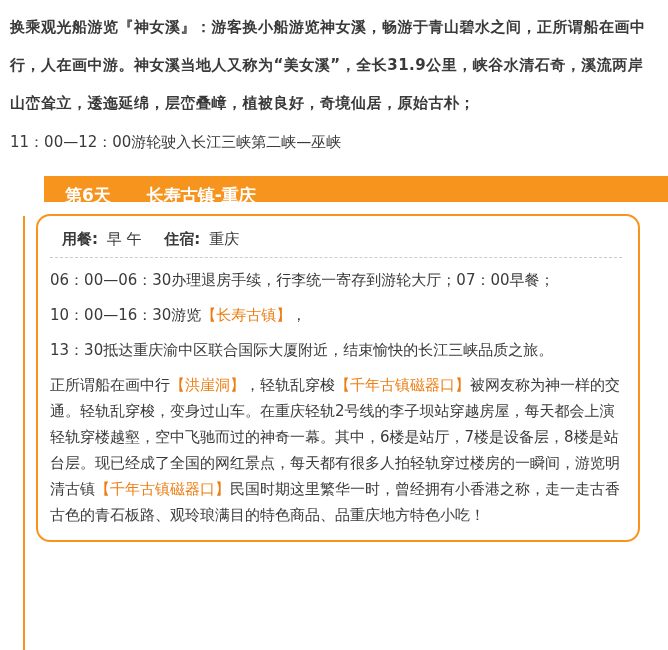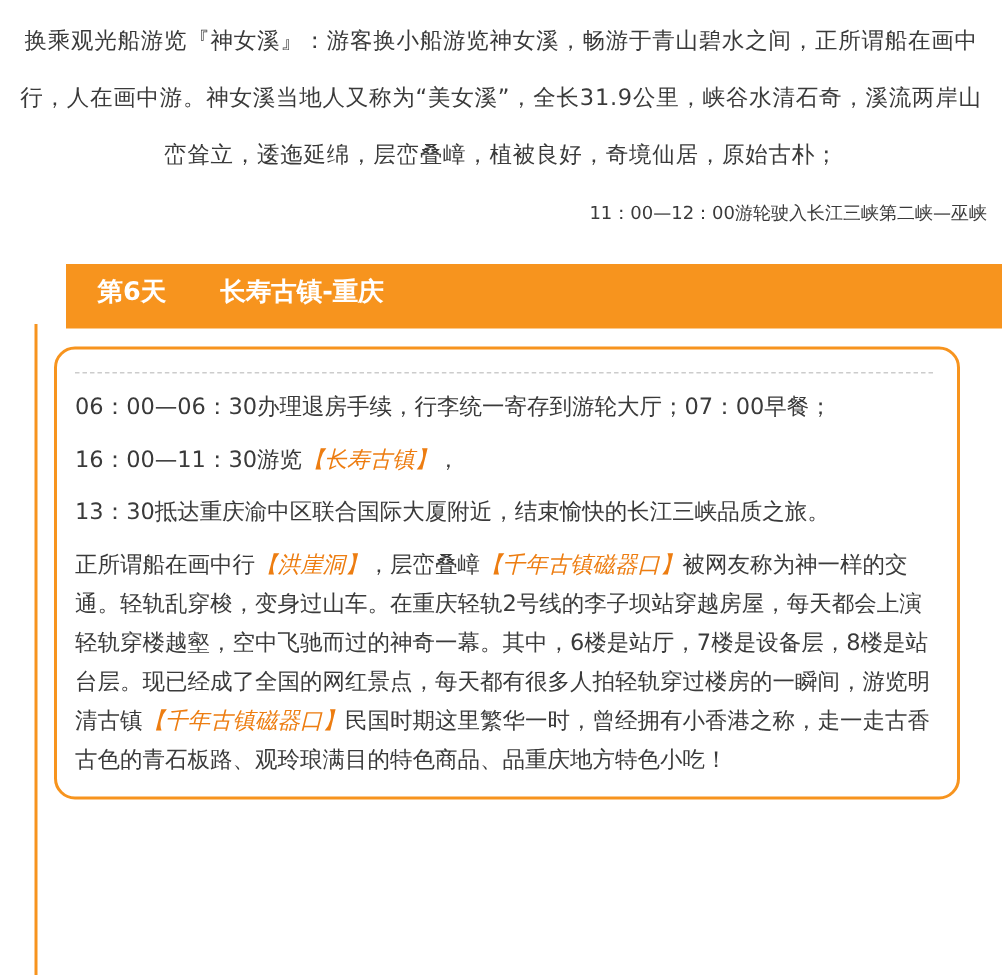--- a/index.html
+++ b/index.html
@@ -16,32 +16,32 @@
     background: #ffffff;
     font-family: "DejaVu Sans", "Liberation Sans", sans-serif;
     color: var(--text-dark);
     position: relative;
     overflow: hidden;
   }
   .intro {
     margin: 8px 10px 0 10px;
     font-size: 15px;
     line-height: 38px;
-    text-align: center;
     letter-spacing: 0.5px;
+    font-weight: bold;
   }
   .cruise-line {
     margin: 0 10px;
-    font-size: 12px;
+    font-size: 15px;
     line-height: 40px;
-    text-align: right;
+    text-align: left;
   }
   .day-bar {
     margin: 14px 0 0 44px;
-    height: 43px;
+    height: 26px;
     line-height: 39px;
     background: var(--accent-orange);
     color: #ffffff;
     font-size: 17px;
     font-weight: bold;
     padding-left: 21px;
     white-space: nowrap;
   }
   .day-route { margin-left: 30px; }
   .left-rule {
@@ -64,48 +64,54 @@
   .meals-row b { font-weight: bold; }
   .meals-row .stay-label { margin-left: 18px; }
   .meals-row span { margin-left: 4px; }
   .dotted-divider {
     border: 0;
     border-bottom: 1px dashed var(--divider-gray);
     margin: 5px 0 2px 0;
     height: 0;
   }
   .item { margin: 9px 0 0 0; }
-  .hl { color: var(--highlight-orange); font-style: italic; }
+  .hl { color: var(--highlight-orange); }
 </style>
 </head>
 <body>
 
 <div>
 
   <p class="intro">换乘观光船游览『神女溪』：游客换小船游览神女溪，畅游于青山碧水之间，正所谓船在画中行，人在画中游。神女溪当地人又称为“美女溪”，全长31.9公里，峡谷水清石奇，溪流两岸山峦耸立，逶迤延绵，层峦叠嶂，植被良好，奇境仙居，原始古朴；</p>
 
   <p class="cruise-line">11：00—12：00游轮驶入长江三峡第二峡—巫峡</p>
 
   <div class="day-bar">
     <span class="day-label">第6天</span>
     <span class="day-route">长寿古镇-重庆</span>
   </div>
 
   <div class="left-rule"></div>
 
   <div class="card">
 
+    <div class="meals-row">
+      <b>用餐:</b>
+      <span>早 午</span>
+      <b class="stay-label">住宿:</b>
+      <span>重庆</span>
+    </div>
 
     <div class="dotted-divider"></div>
 
     <p class="item"><span>06：00—06：30办理退房手续，行李统一寄存到游轮大厅；07：00早餐；</span></p>
 
 
-    <p class="item"><span>16：00—11：30游览</span><span class="hl">【长寿古镇】</span><span>，</span></p>
+    <p class="item"><span>10：00—16：30游览</span><span class="hl">【长寿古镇】</span><span>，</span></p>
 
 
     <p class="item"><span>13：30抵达重庆渝中区联合国际大厦附近，结束愉快的长江三峡品质之旅。</span></p>
 
-    <p class="item"><span>正所谓船在画中行</span><span class="hl">【洪崖洞】</span><span>，层峦叠嶂</span><span class="hl">【千年古镇磁器口】</span><span>被网友称为神一样的交通。轻轨乱穿梭，变身过山车。在重庆轻轨2号线的李子坝站穿越房屋，每天都会上演轻轨穿楼越壑，空中飞驰而过的神奇一幕。其中，6楼是站厅，7楼是设备层，8楼是站台层。现已经成了全国的网红景点，每天都有很多人拍轻轨穿过楼房的一瞬间，游览明清古镇</span><span class="hl">【千年古镇磁器口】</span><span>民国时期这里繁华一时，曾经拥有小香港之称，走一走古香古色的青石板路、观玲琅满目的特色商品、品重庆地方特色小吃！</span></p>
+    <p class="item"><span>正所谓船在画中行</span><span class="hl">【洪崖洞】</span><span>，轻轨乱穿梭</span><span class="hl">【千年古镇磁器口】</span><span>被网友称为神一样的交通。轻轨乱穿梭，变身过山车。在重庆轻轨2号线的李子坝站穿越房屋，每天都会上演轻轨穿楼越壑，空中飞驰而过的神奇一幕。其中，6楼是站厅，7楼是设备层，8楼是站台层。现已经成了全国的网红景点，每天都有很多人拍轻轨穿过楼房的一瞬间，游览明清古镇</span><span class="hl">【千年古镇磁器口】</span><span>民国时期这里繁华一时，曾经拥有小香港之称，走一走古香古色的青石板路、观玲琅满目的特色商品、品重庆地方特色小吃！</span></p>
 
   </div>
 
 </div>
 
 </body></html>

